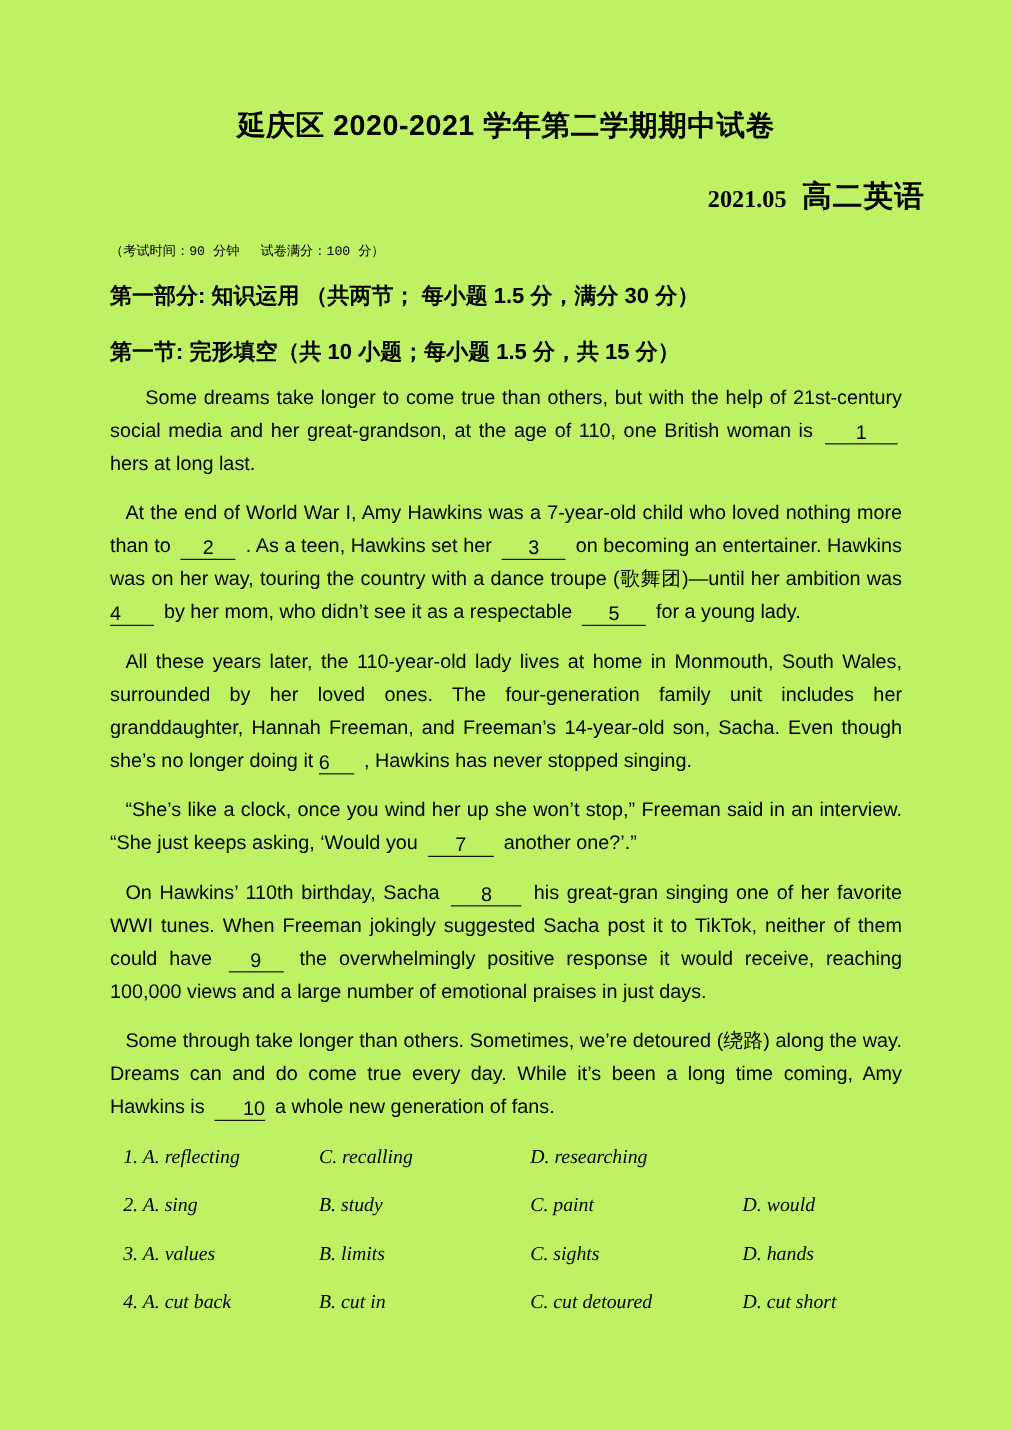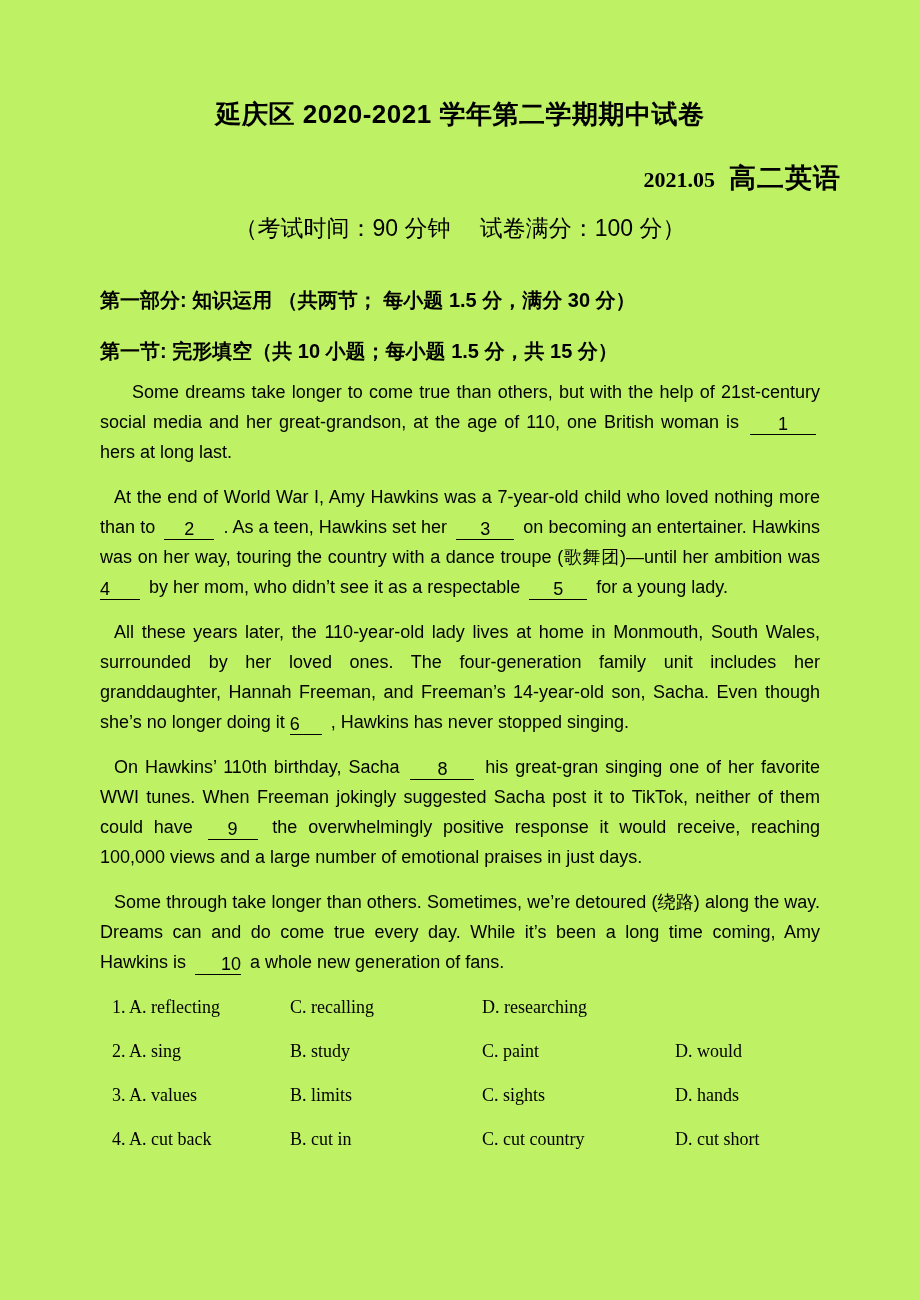--- a/index.html
+++ b/index.html
@@ -36,33 +36,33 @@
   }
   .date{
     position:absolute;
     right:105px;bottom:2px;
     font-family:"Liberation Serif","DejaVu Serif",serif;
     font-weight:bold;
     font-size:22px;
   }
   .info{
     margin-top:14px;
-    text-align:center;
-    font-family:Liberation Sans, sans-serif;
-    font-size:23px;
+    text-align:left;
+    font-family:Liberation Mono, monospace;
+    font-size:12px;
     line-height:28px;
   }
   .sec-heading{
     font-family:"Liberation Sans","DejaVu Sans",sans-serif;
     font-weight:bold;
     font-size:20px;
     line-height:28px;
     text-align:left;
   }
-  .sec1{margin-top:44px;}
+  .sec1{margin-top:12px;}
   .sec2{margin-top:23px;}
   .passage{
     margin-top:12px;
     font-family:Liberation Sans, sans-serif;
     font-size:18px;
     line-height:30px;
     text-align:justify;
   }
   .para{margin:0 0 15px 0;text-indent:14px;}
   .para.first{text-indent:32px;}
@@ -91,38 +91,39 @@
     margin-left:12px;
     font-family:"Liberation Serif","DejaVu Serif",serif;
     font-size:18px;
   }
   .opt-row{
     display:grid;
     grid-template-columns:178px 192px 193px 1fr;
     line-height:30px;
     margin-bottom:14px;
   }
-  .opt-cell{white-space:nowrap;}
+  .opt-cell{white-space:nowrap;font-style:italic;}
 </style>
 </head>
 <body>
 
 <div class="page">
   <div class="title">延庆区 2020-2021 学年第二学期期中试卷</div>
   <div class="subtitle-row">
     <span class="subject">高二英语</span>
     <span class="date">2021.05</span>
   </div>
   <div class="info">（考试时间：90 分钟　 试卷满分：100 分）</div>
   <div class="sec-heading sec1">第一部分: 知识运用 （共两节； 每小题 1.5 分，满分 30 分）</div>
   <div class="sec-heading sec2">第一节: 完形填空（共 10 小题；每小题 1.5 分，共 15 分）</div>
   <div class="passage" id="passage">
       <div class="para first"><span>Some dreams take longer to come true than others, but with the help of 21st-century social media and her great-grandson, at the age of 110, one British woman is</span> <span class="blank blank-b1">1</span> <span>hers at long last.</span> </div>
       <div class="para"><span>At the end of World War I, Amy Hawkins was a 7-year-old child who loved nothing more than to</span> <span class="blank blank-b2">2</span> <span>. As a teen, Hawkins set her</span> <span class="blank blank-b3">3</span> <span>on becoming an entertainer. Hawkins was on her way, touring the country with a dance troupe (歌舞团)—until her ambition was </span> <span class="blank blank-b4">4</span> <span> by her mom, who didn’t see it as a respectable</span> <span class="blank blank-b5">5</span> <span>for a young lady.</span> </div>
       <div class="para"><span>All these years later, the 110-year-old lady lives at home in Monmouth, South Wales, surrounded by her loved ones. The four-generation family unit includes her granddaughter, Hannah Freeman, and Freeman’s 14-year-old son, Sacha. Even though she’s no longer doing it </span> <span class="blank blank-b6">6</span> <span> , Hawkins has never stopped singing.</span> </div>
+      <div class="para"><span>“She’s like a clock, once you wind her up she won’t stop,” Freeman said in an interview. “She just keeps asking, ‘Would you</span> <span class="blank blank-b7">7</span> <span>another one?’.”</span> </div>
       <div class="para"><span>On Hawkins’ 110th birthday, Sacha</span> <span class="blank blank-b8">8</span> <span>his great-gran singing one of her favorite WWI tunes. When Freeman jokingly suggested Sacha post it to TikTok, neither of them could have</span> <span class="blank blank-b9">9</span> <span>the overwhelmingly positive response it would receive, reaching 100,000 views and a large number of emotional praises in just days.</span> </div>
       <div class="para"><span>Some through take longer than others. Sometimes, we’re detoured (绕路) along the way. Dreams can and do come true every day. While it’s been a long time coming, Amy Hawkins is </span> <span class="blank blank-b10">10</span> <span> a whole new generation of fans.</span> </div>
     </div>
   <div class="options" id="options">
       <div class="opt-row">
         <span class="opt-cell">1. A. reflecting</span>
         <span class="opt-cell">C. recalling</span>
         <span class="opt-cell">D. researching</span>
       </div>
       <div class="opt-row">
@@ -133,17 +134,17 @@
       </div>
       <div class="opt-row">
         <span class="opt-cell">3. A. values</span>
         <span class="opt-cell">B. limits</span>
         <span class="opt-cell">C. sights</span>
         <span class="opt-cell">D. hands</span>
       </div>
       <div class="opt-row">
         <span class="opt-cell">4. A. cut back</span>
         <span class="opt-cell">B. cut in</span>
-        <span class="opt-cell">C. cut country</span>
+        <span class="opt-cell">C. cut detoured</span>
         <span class="opt-cell">D. cut short</span>
       </div>
     </div>
 </div>
 
 </body></html>

